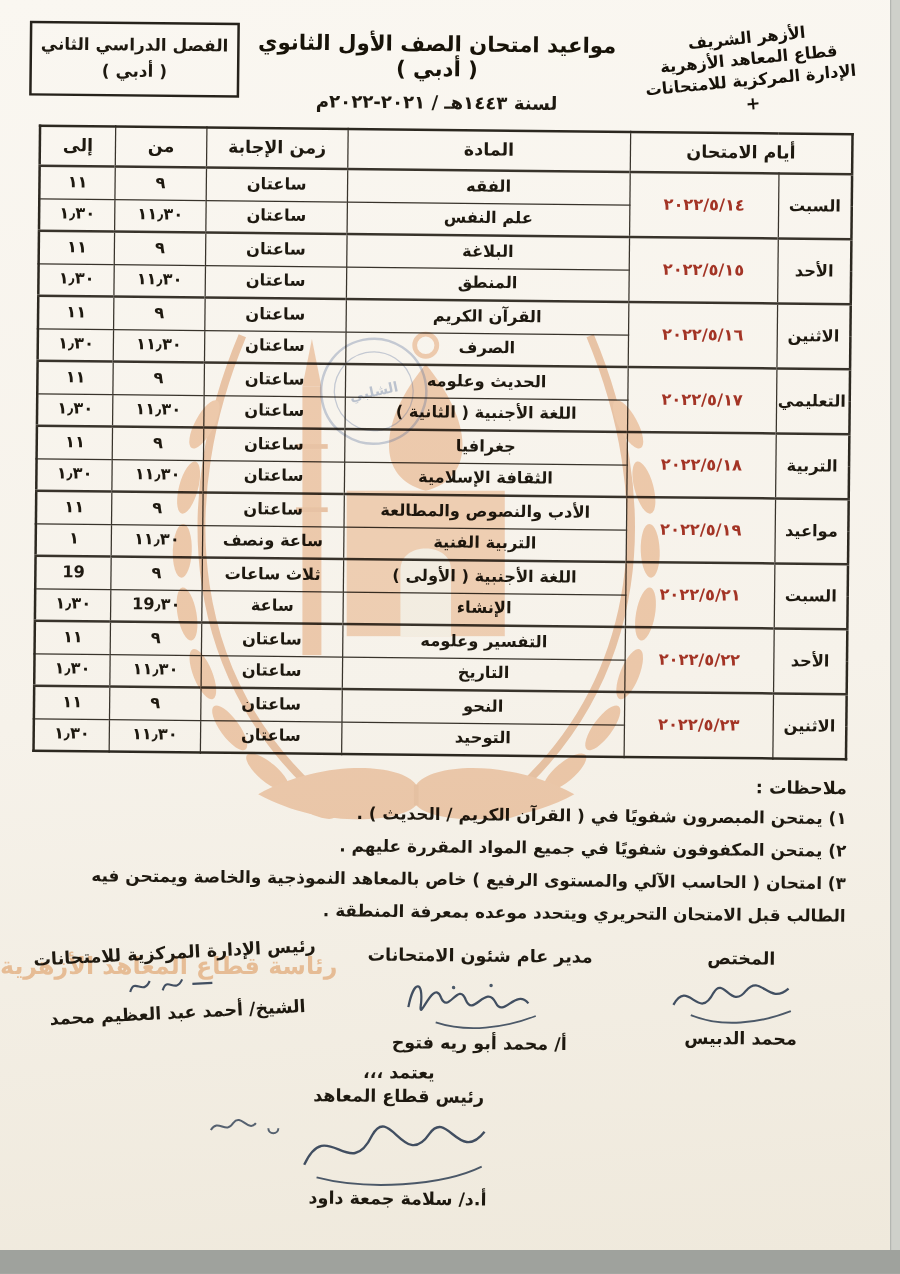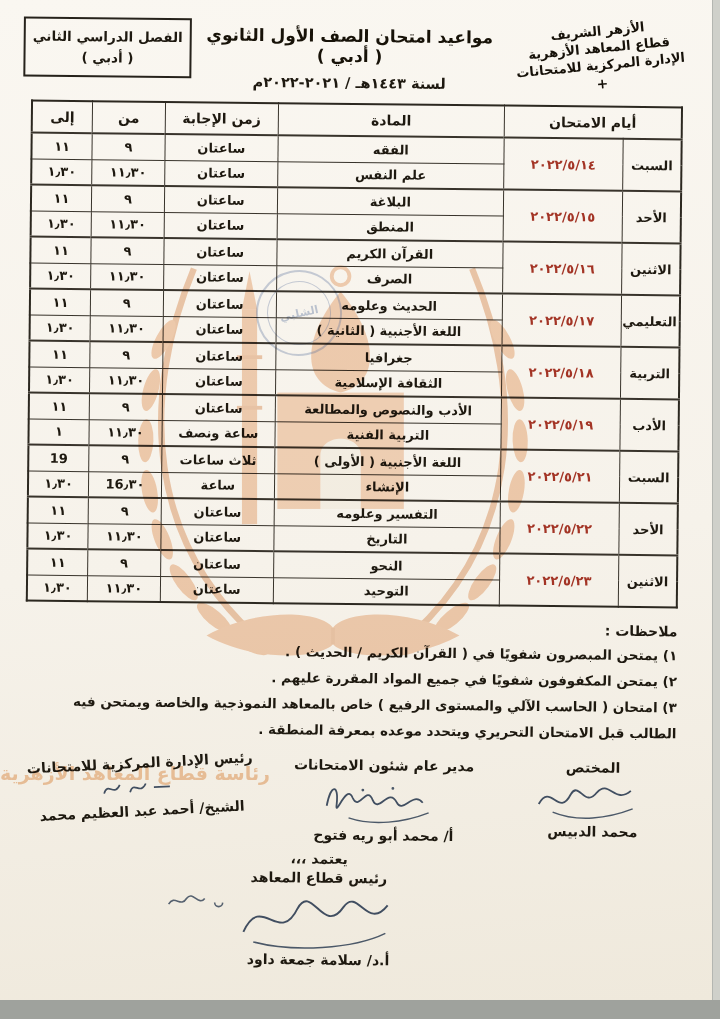--- a/index.html
+++ b/index.html
@@ -182,21 +182,21 @@
         <td class="num-cell">١١</td>
       </tr>
       <tr class="row-b">
         <td class="subj-cell">الثقافة الإسلامية</td>
         <td class="dur-cell">ساعتان</td>
         <td class="num-cell">١١٫٣٠</td>
         <td class="num-cell">١٫٣٠</td>
       </tr>
 
       <tr class="row-a">
-        <td class="day-cell" rowspan="2">الأدب</td>
+        <td class="day-cell" rowspan="2">مواعيد</td>
         <td class="date-cell" rowspan="2">٢٠٢٢/٥/١٩</td>
         <td class="subj-cell">الأدب والنصوص والمطالعة</td>
         <td class="dur-cell">ساعتان</td>
         <td class="num-cell">٩</td>
         <td class="num-cell">١١</td>
       </tr>
       <tr class="row-b">
         <td class="subj-cell">التربية الفنية</td>
         <td class="dur-cell">ساعة ونصف</td>
         <td class="num-cell">١١٫٣٠</td>
@@ -207,21 +207,21 @@
         <td class="day-cell" rowspan="2">السبت</td>
         <td class="date-cell" rowspan="2">٢٠٢٢/٥/٢١</td>
         <td class="subj-cell">اللغة الأجنبية ( الأولى )</td>
         <td class="dur-cell">ثلاث ساعات</td>
         <td class="num-cell">٩</td>
         <td class="num-cell">19</td>
       </tr>
       <tr class="row-b">
         <td class="subj-cell">الإنشاء</td>
         <td class="dur-cell">ساعة</td>
-        <td class="num-cell">16٫٣٠</td>
+        <td class="num-cell">19٫٣٠</td>
         <td class="num-cell">١٫٣٠</td>
       </tr>
 
       <tr class="row-a">
         <td class="day-cell" rowspan="2">الأحد</td>
         <td class="date-cell" rowspan="2">٢٠٢٢/٥/٢٢</td>
         <td class="subj-cell">التفسير وعلومه</td>
         <td class="dur-cell">ساعتان</td>
         <td class="num-cell">٩</td>
         <td class="num-cell">١١</td>

